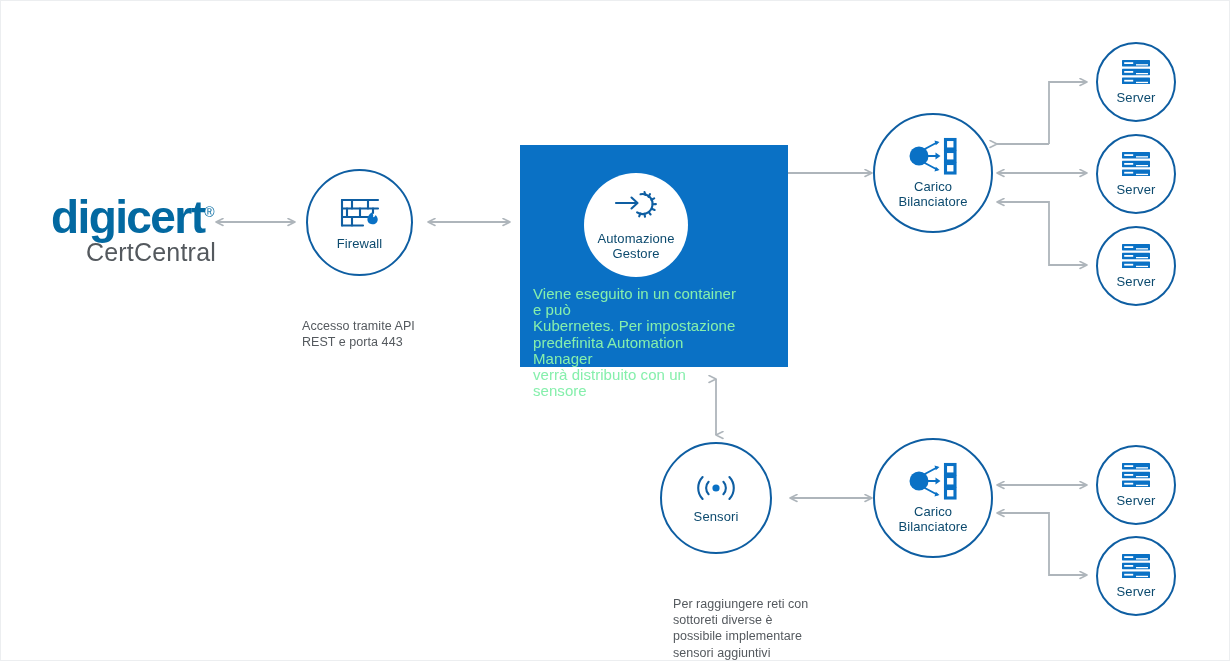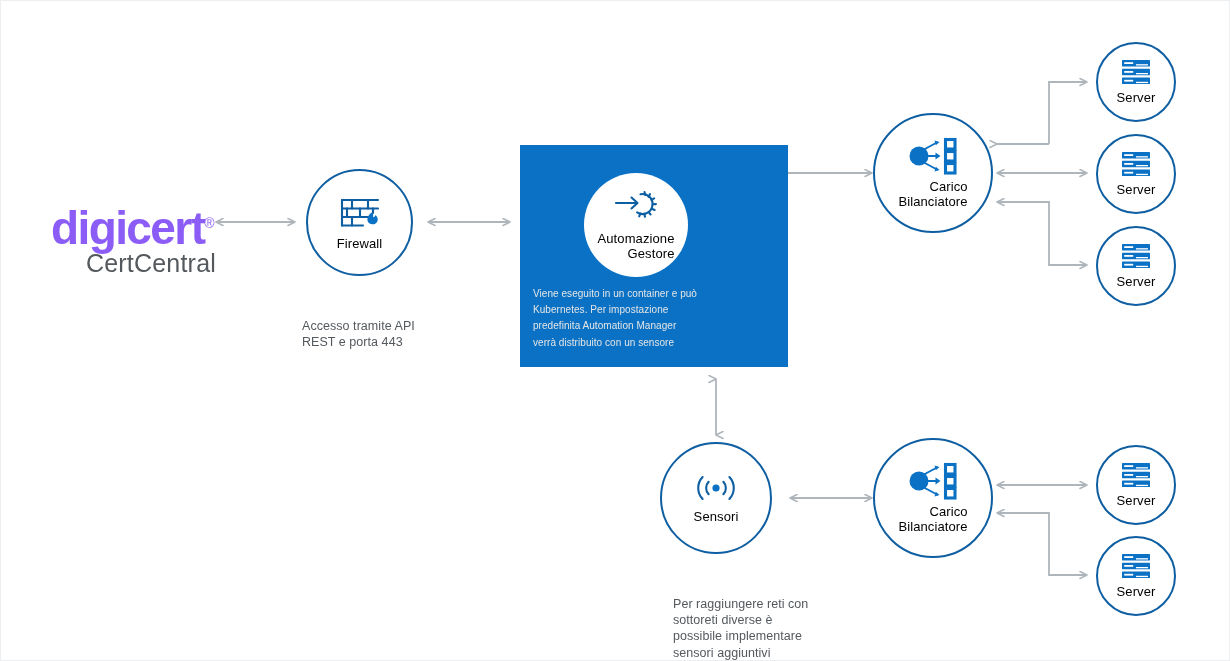--- a/index.html
+++ b/index.html
@@ -39,22 +39,22 @@
     justify-content: center;
   }
   .node-icon {
     display: block;
     line-height: 0;
   }
   .node-label {
     margin-top: 5px;
     font-size: 13px;
     line-height: 15px;
-    color: #000000;
-    text-align: right;
+    color: #0c4a6e;
+    text-align: center;
     letter-spacing: 0.1px;
   }
   .node-label.two-line { margin-top: 4px; }
 
   
   .panel {
     position: absolute;
     background: #0a71c5;
     box-sizing: border-box;
   }
@@ -63,22 +63,22 @@
     border-radius: 50%;
     background: #ffffff;
     border: none;
     display: flex;
     flex-direction: column;
     align-items: center;
     justify-content: center;
   }
   .panel-text {
     position: absolute;
-    color: #e5e5e5;
-    font-size: 10px;
+    color: #86efac;
+    font-size: 15px;
     line-height: 16.2px;
     letter-spacing: 0.05px;
   }
 
   
   .caption {
     position: absolute;
     color: #54595e;
     font-size: 12.5px;
     line-height: 16.2px;
@@ -86,25 +86,24 @@
     margin-top: 31px;
   }
 
   
   .brand {
     position: absolute;
   }
   .brand-mark {
     font-size: 46px;
     font-weight: bold;
-    color: #8b5cf6;
+    color: #0369a1;
     letter-spacing: -1.6px;
     line-height: 46px;
     white-space: nowrap;
-    margin-top: 11px;
   }
   .brand-mark .reg {
     font-size: 14px;
     vertical-align: super;
     font-weight: normal;
     letter-spacing: 0;
   }
   .brand-sub {
     font-size: 25px;
     color: #54595e;

